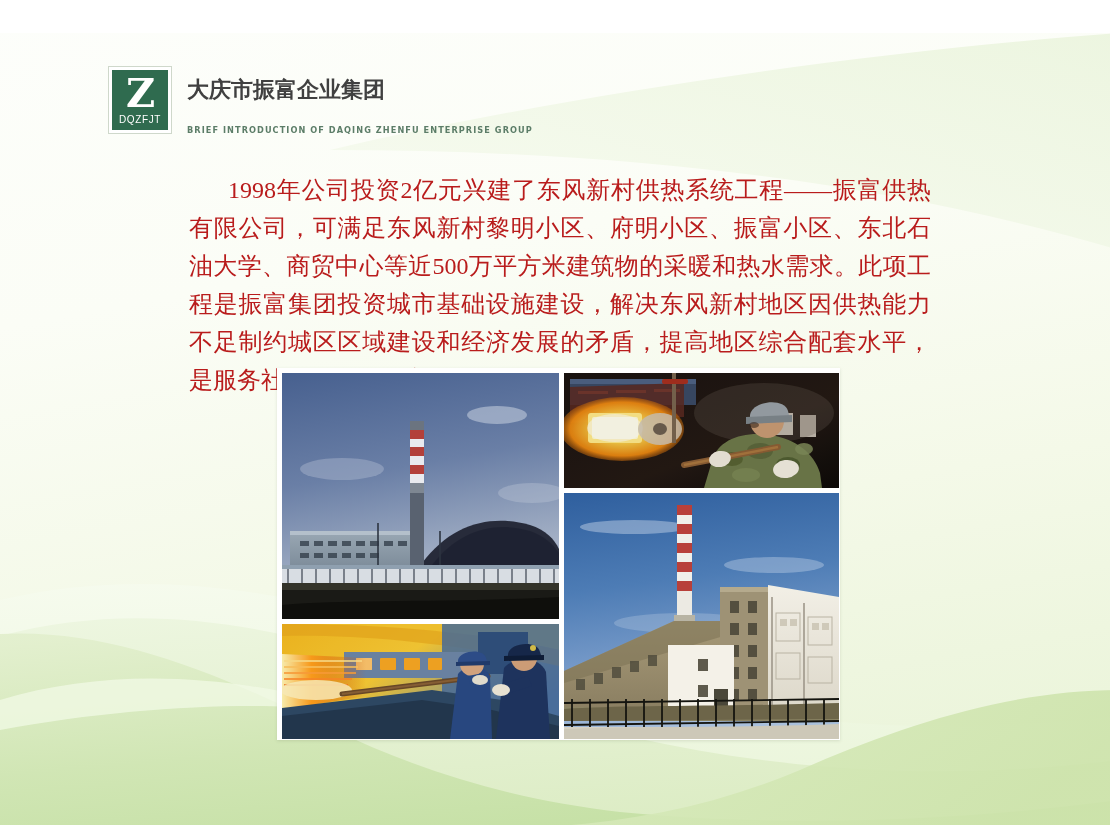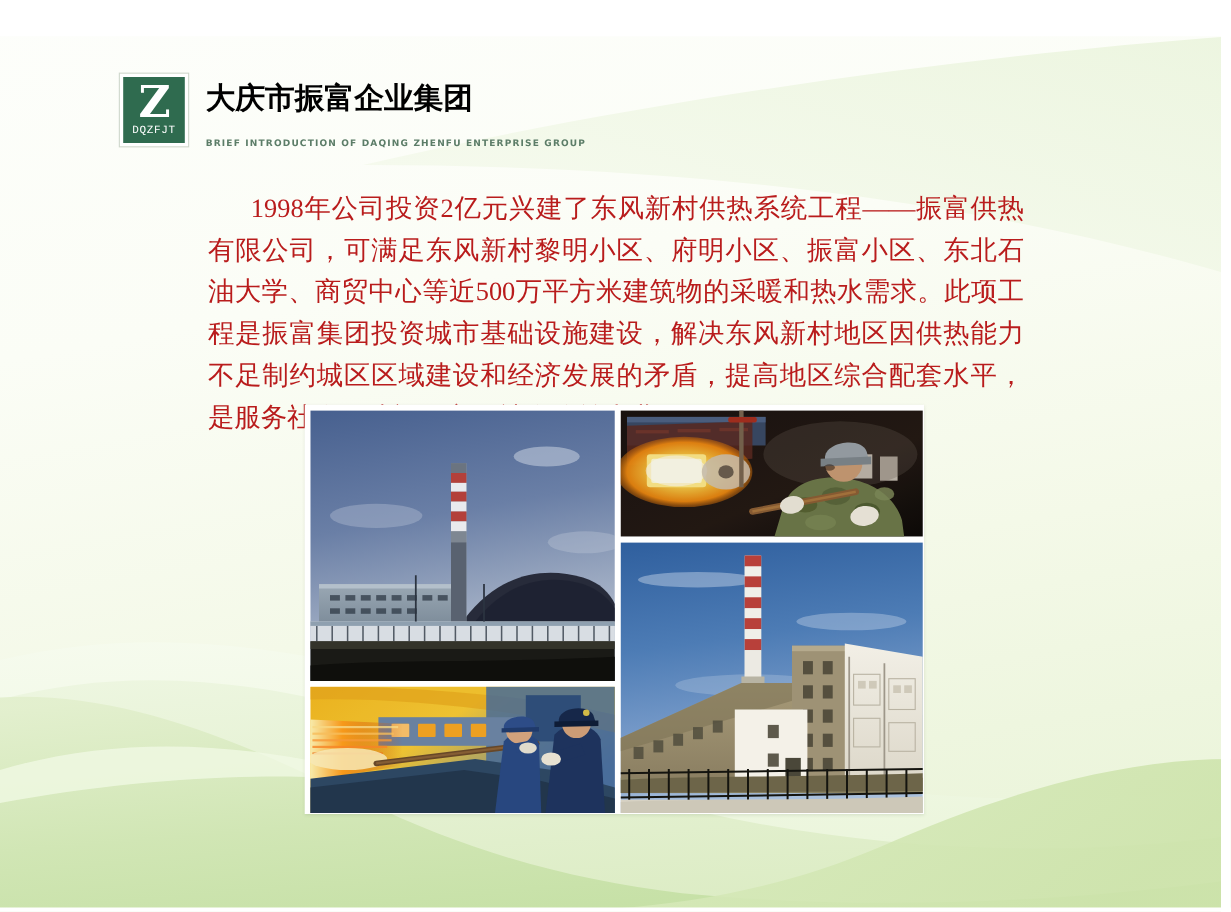--- a/index.html
+++ b/index.html
@@ -35,26 +35,26 @@
     width:100%;height:100%;background:#2f6b4f;
     position:relative;display:flex;flex-direction:column;
     align-items:center;justify-content:flex-start;
     box-sizing:border-box;padding-top:3px;
   }
   #logo-z{
     color:#ffffff;font-family:"DejaVu Serif","Liberation Serif",serif;
     font-weight:700;font-size:40px;line-height:40px;letter-spacing:-1px;
   }
   #logo-abbr{
-    color:#ffffff;font-family:Liberation Mono, monospace;
+    color:#ffffff;font-family:Liberation Sans, sans-serif;
     font-size:10px;letter-spacing:0.6px;margin-top:1px;
   }
   #logo-text{margin-left:15px;padding-top:6px;}
   #logo-title{
-    color:#000000;font-size:27px;font-weight:700;line-height:36px;
+    color:#404040;font-size:22px;font-weight:700;line-height:36px;
     letter-spacing:0px;white-space:nowrap;
     font-family:"DejaVu Sans","Liberation Sans",sans-serif;
   }
   #logo-sub{
     color:#5c7d68;font-size:8.2px;letter-spacing:1.06px;margin-top:17px;
     white-space:nowrap;font-weight:600;
     font-family:"DejaVu Sans","Liberation Sans",sans-serif;
   }
 
   

